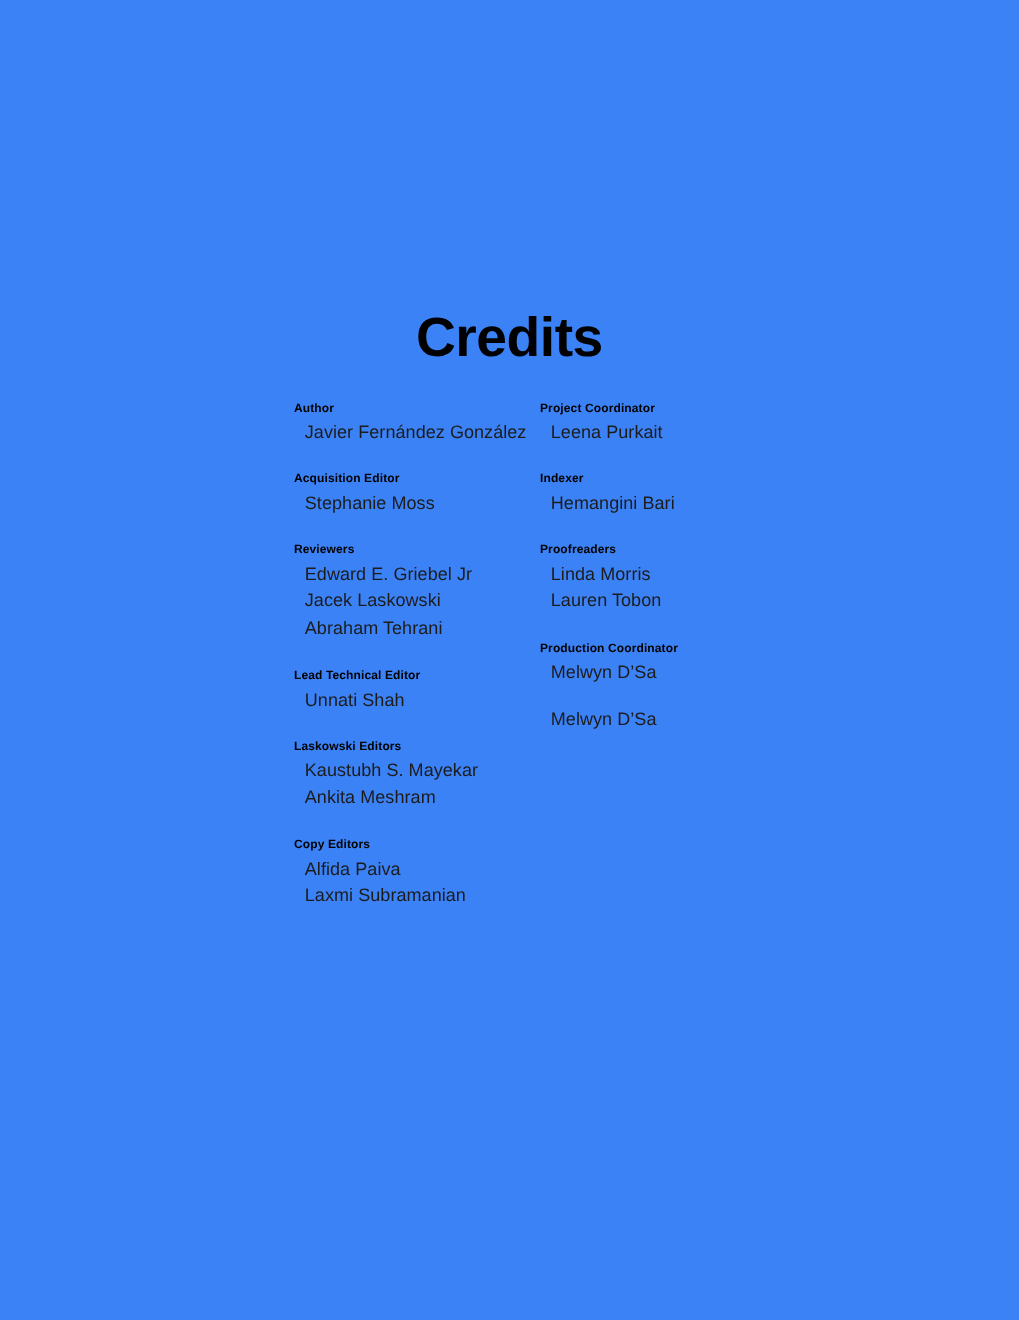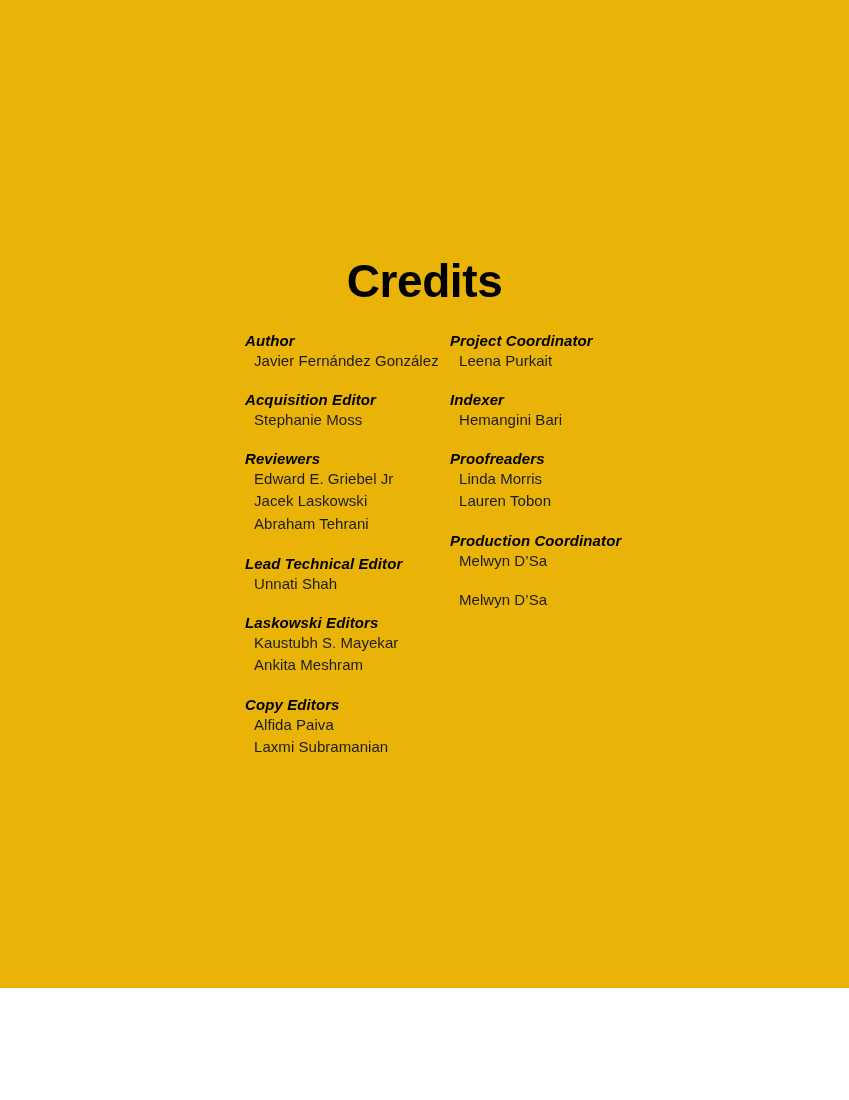--- a/index.html
+++ b/index.html
@@ -15,22 +15,22 @@
     overflow: hidden;
     font-family: "Liberation Sans", sans-serif;
     -webkit-font-smoothing: antialiased;
   }
 
   .page {
     position: absolute;
     left: 0;
     top: 0;
     width: 849px;
-    height: 988px;
-    background: #eab308;
+    height: 1100px;
+    background: #3b82f6;
   }
 
   
   .page-title {
     position: absolute;
     left: 0;
     top: 225px;
     width: 849px;
     text-align: center;
     font-family: "Liberation Sans", sans-serif;
@@ -61,27 +61,26 @@
 
   .credit-group {
     margin-bottom: 19px;
   }
   .credit-group:last-child {
     margin-bottom: 0;
   }
 
   .credit-role {
     font-family: "Liberation Sans", sans-serif;
-    font-size: 15px;
+    font-size: 10px;
     font-weight: 700;
     color: #000000;
     line-height: 20px;
     white-space: nowrap;
     letter-spacing: 0.1px;
-    font-style: italic;
   }
 
   .credit-name {
     font-family: "Liberation Sans", sans-serif;
     font-size: 15px;
     font-weight: 400;
     color: #1c1c1c;
     line-height: 23px;
     padding-left: 9px;
     white-space: nowrap;

